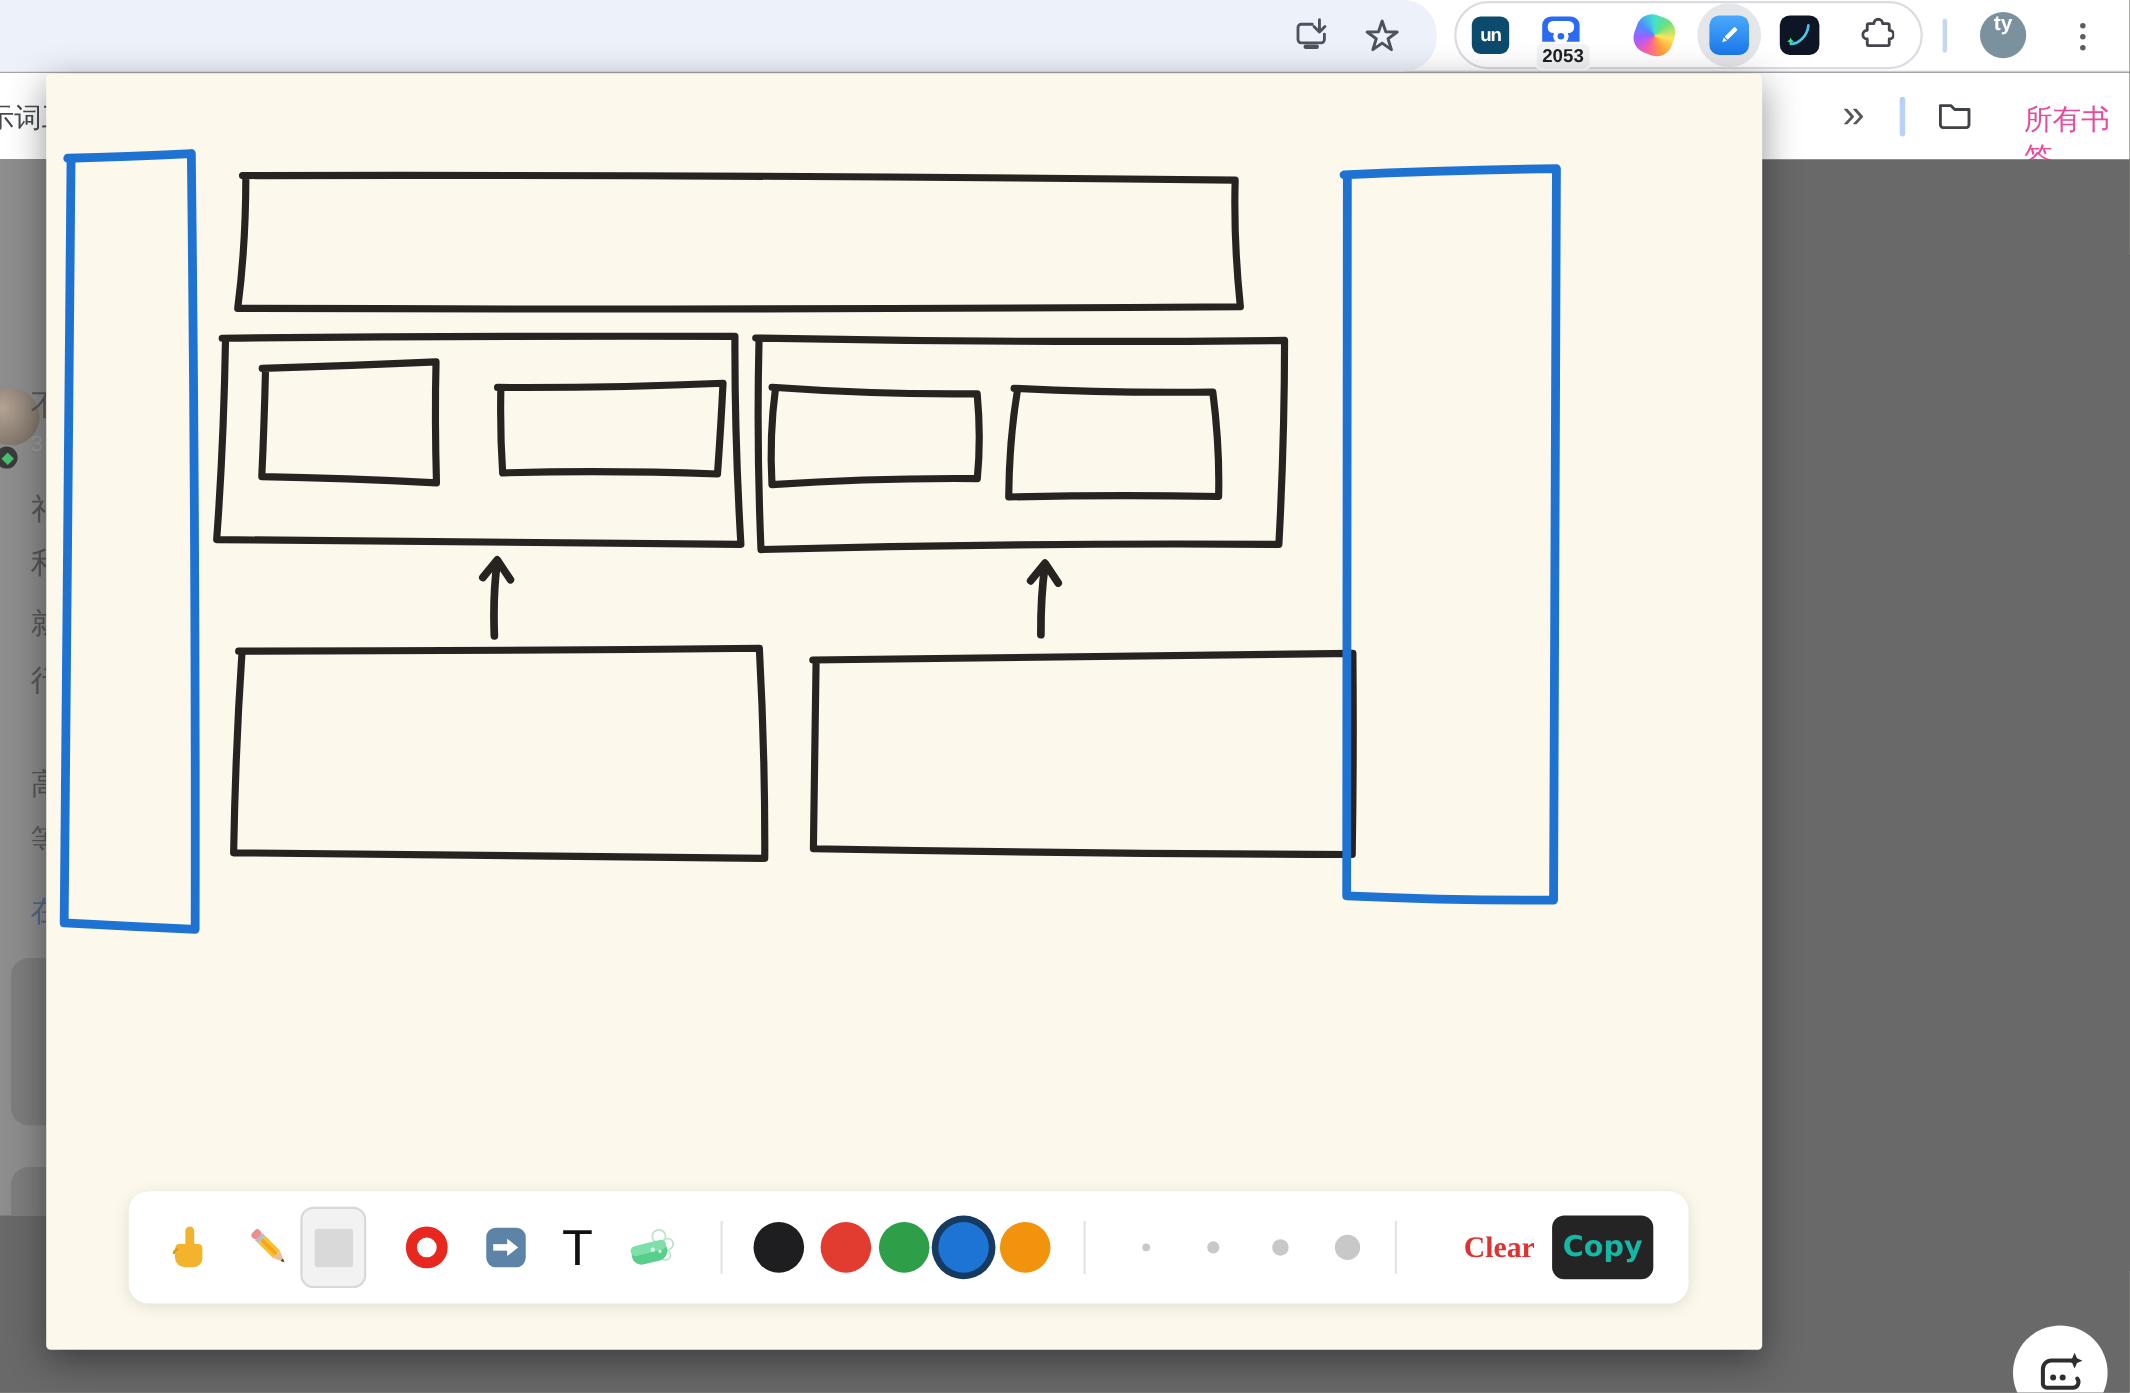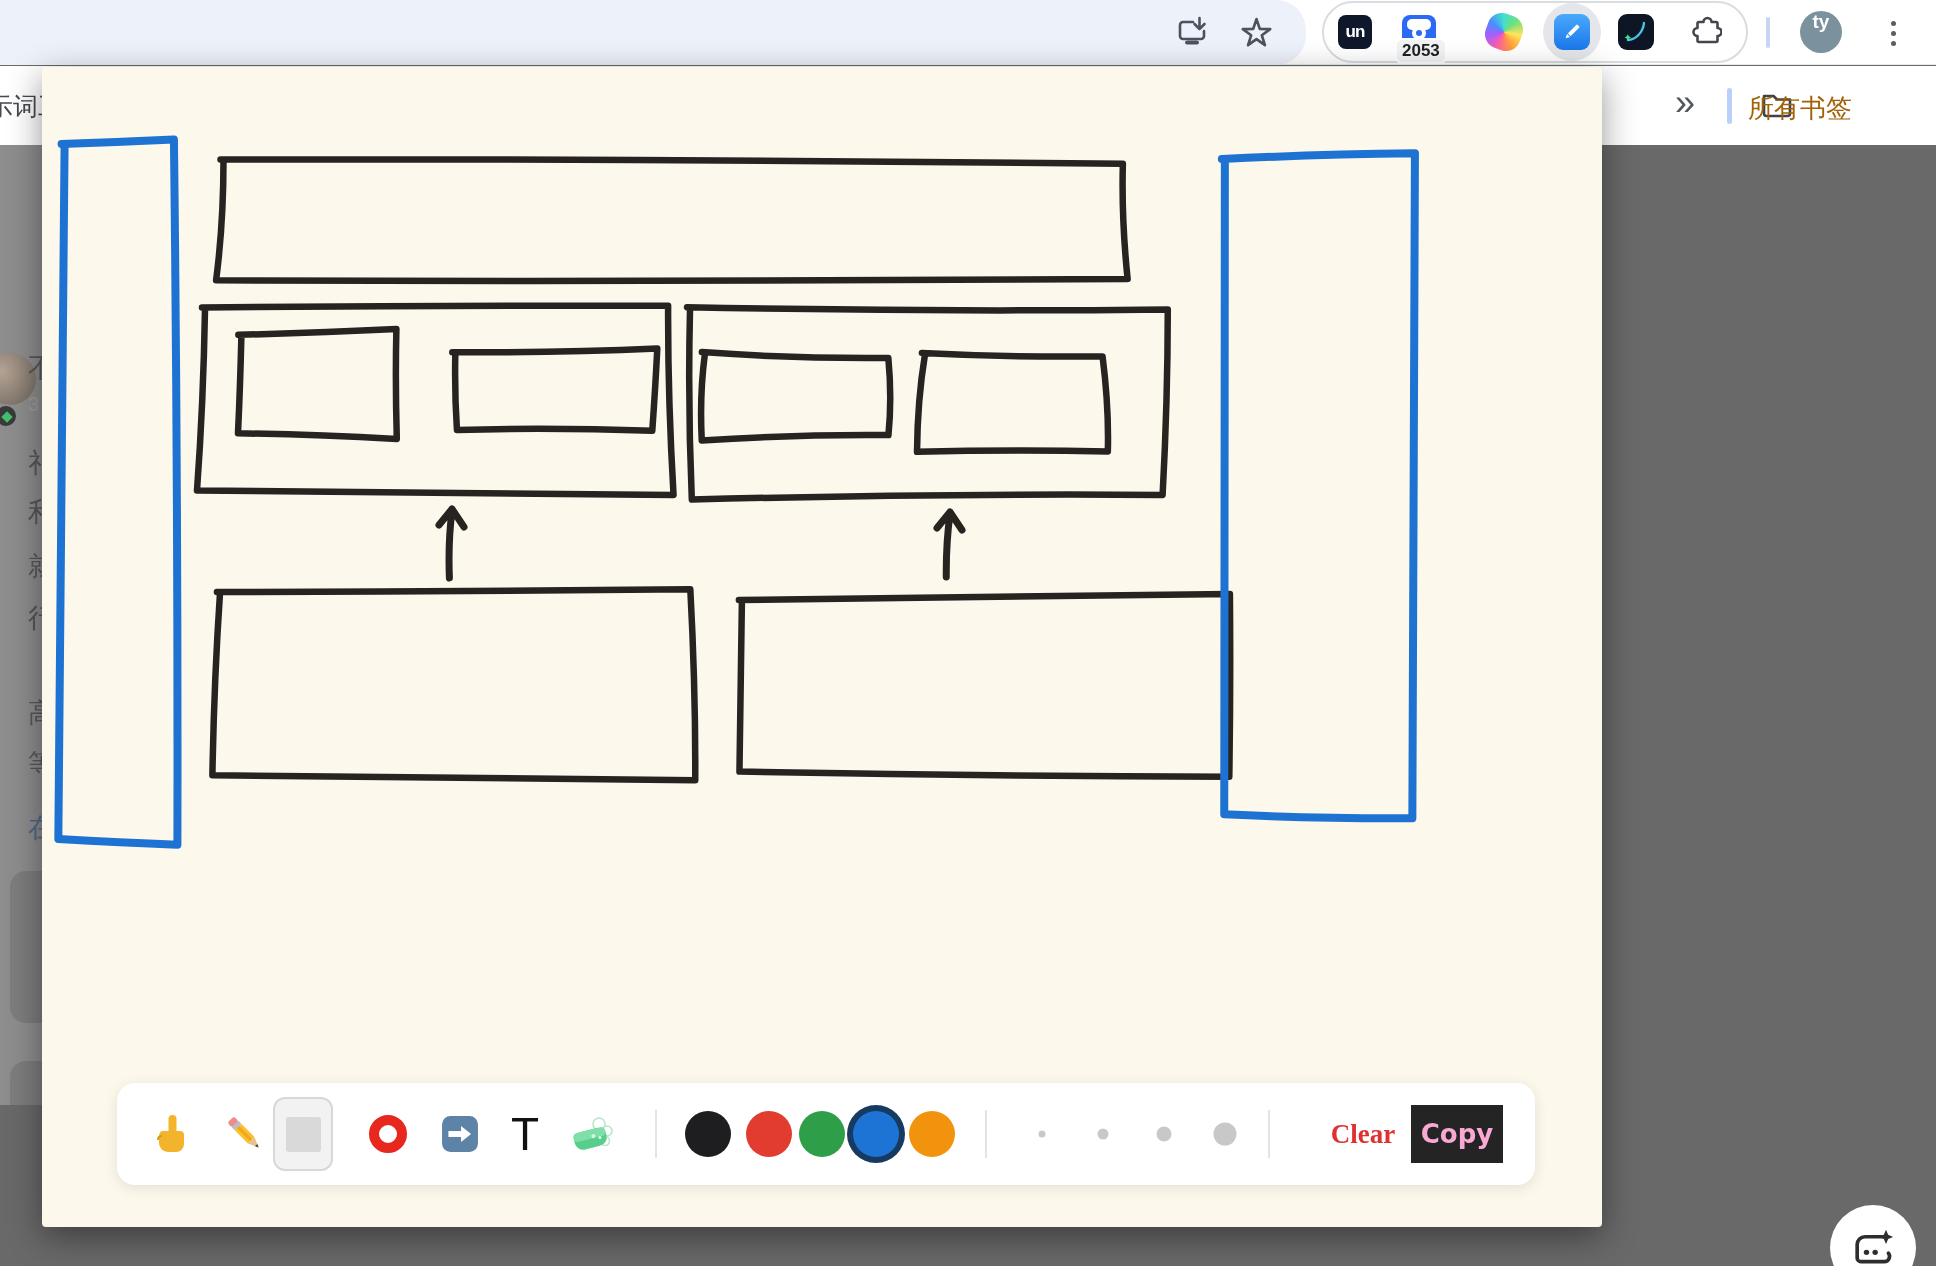--- a/index.html
+++ b/index.html
@@ -10,21 +10,21 @@
   
   .chrome-bar { position:absolute; left:0; top:0; width:1936px; height:65px;
                 background:#ffffff; border-bottom:1px solid #e7eaef; z-index:2; }
   .omnibox { position:absolute; left:0; top:0; width:1306px; height:65px;
              background:#edf1fa; border-radius:0 30px 30px 0; }
   .icon-btn { position:absolute; top:0; height:65px; display:flex; align-items:center; justify-content:center; }
   .ext-pill { position:absolute; left:1322px; top:1px; width:426px; height:62px;
               background:#ffffff; border:2px solid #d9dce1; border-radius:31px; }
   .ext-item { position:absolute; top:50%; transform:translate(-50%,-50%); }
   .sq-icon  { border-radius:8px; display:flex; align-items:center; justify-content:center; }
-  .un-icon  { width:34px; height:34px; background:#0f172a; color:#fff; font-weight:bold;
+  .un-icon  { width:34px; height:34px; background:#0c4a6e; color:#fff; font-weight:bold;
               font-size:17px; letter-spacing:-1px; }
   .cam-icon { width:34px; height:34px; background:#2b6bf3; position:relative; }
   .cam-band { position:absolute; left:5px; top:4px; width:24px; height:11px; background:#fff; border-radius:5px; }
   .cam-eye  { position:absolute; left:10px; top:11px; width:14px; height:14px; background:#fff; border-radius:50%; }
   .cam-dot  { position:absolute; left:14px; top:15px; width:6px; height:6px; background:#2b6bf3; border-radius:50%; }
   .badge-2053 { position:absolute; left:-7px; top:23px; background:#f1f3f5; border:2px solid #ffffff;
                 border-radius:7px; font-size:17px; font-weight:bold; color:#1f2023; padding:1px 5px; }
   .grad-icon { width:36px; height:36px; border-radius:40%;
                transform:translate(-50%,-50%) rotate(20deg);
                background:conic-gradient(from 30deg,#6fe07c,#ffe45c,#ff9f3c,#ff5fa2,#a85cff,#4e8bff,#41e0d0,#6fe07c); }
@@ -44,21 +44,21 @@
            display:flex; flex-direction:column; align-items:center; justify-content:center; gap:5px; }
   .kebab i { width:5px; height:5px; border-radius:50%; background:#5a5e63; }
 
   
   .bm-bar { position:absolute; left:0; top:66px; width:1936px; height:79px; background:#ffffff; z-index:1; }
   .bm-left-text { position:absolute; left:-12px; top:24px; font-size:25px; color:#46494d; white-space:nowrap; }
   .bm-chevron { position:absolute; left:1675px; top:16px; font-size:36px; color:#54575b; }
   .bm-divider { position:absolute; left:1727px; top:22px; width:5px; height:36px;
                 background:#b9d1f8; border-radius:3px; }
   .bm-folder { position:absolute; left:1760px; top:23px; }
-  .bm-label { position:absolute; left:1748px; top:25px; font-size:26px; color:#a16207; }
+  .bm-label { position:absolute; left:1840px; top:25px; font-size:26px; color:#ec4899; }
 
   
   .backdrop { position:absolute; left:0; top:145px; width:1936px; height:1121px; background:#696969; z-index:3; }
   .left-sliver { position:absolute; left:0; top:0; width:42px; height:960px; background:#8d8d8d; overflow:hidden; }
   .snippet { position:absolute; left:28px; font-size:27px; color:#585858; white-space:nowrap; }
   .snippet.small { font-size:20px; color:#9c9c9c; }
   .snippet.link { color:#53688c; }
   .sliver-avatar { position:absolute; left:-16px; top:208px; width:52px; height:52px; border-radius:50%;
                    background:radial-gradient(circle at 35% 35%, #b3a393, #6f665e); }
   .sliver-badge { position:absolute; left:-6px; top:259px; width:24px; height:24px; border-radius:50%;
@@ -82,22 +82,22 @@
   .dt-divider { position:absolute; top:27px; width:2px; height:48px; background:#e4e4e4; }
   .rect-tool-btn { width:60px; height:74px; border:2px solid #d8d8d8; background:#f2f2f2;
                    border-radius:12px; }
   .rect-tool-btn i { display:block; width:35px; height:35px; margin:18px auto; background:#d9d9d9; border-radius:3px; }
   .circle-tool { width:38px; height:38px; border:10px solid #e8271f; border-radius:50%; background:transparent; }
   .text-tool { font-size:46px; color:#111; font-weight:500; font-family:"Liberation Sans",sans-serif; }
   .swatch { border-radius:50%; width:46px; height:46px; }
   .swatch.selected { box-shadow:0 0 0 6px #163a60; }
   .size-dot { border-radius:50%; background:#c8c8c8; }
   .clear-btn { font-family:"DejaVu Sans",sans-serif; font-weight:bold; font-size:27px; color:#e03131; }
-  .copy-btn { font-family:"DejaVu Sans",sans-serif; font-weight:bold; font-size:26px; color:#f9a8d4;
-              background:#242424; border-radius:0; width:92px; height:58px; }
+  .copy-btn { font-family:"DejaVu Sans",sans-serif; font-weight:bold; font-size:26px; color:#14b8a6;
+              background:#242424; border-radius:11px; width:92px; height:58px; }
 
   
   .robot-fab { position:absolute; left:1830px; top:1205px; width:86px; height:86px; border-radius:50%;
                background:#ffffff; z-index:5; display:flex; align-items:center; justify-content:center; }
 </style>
 </head>
 <body>
 
 <div class="screen">
 

